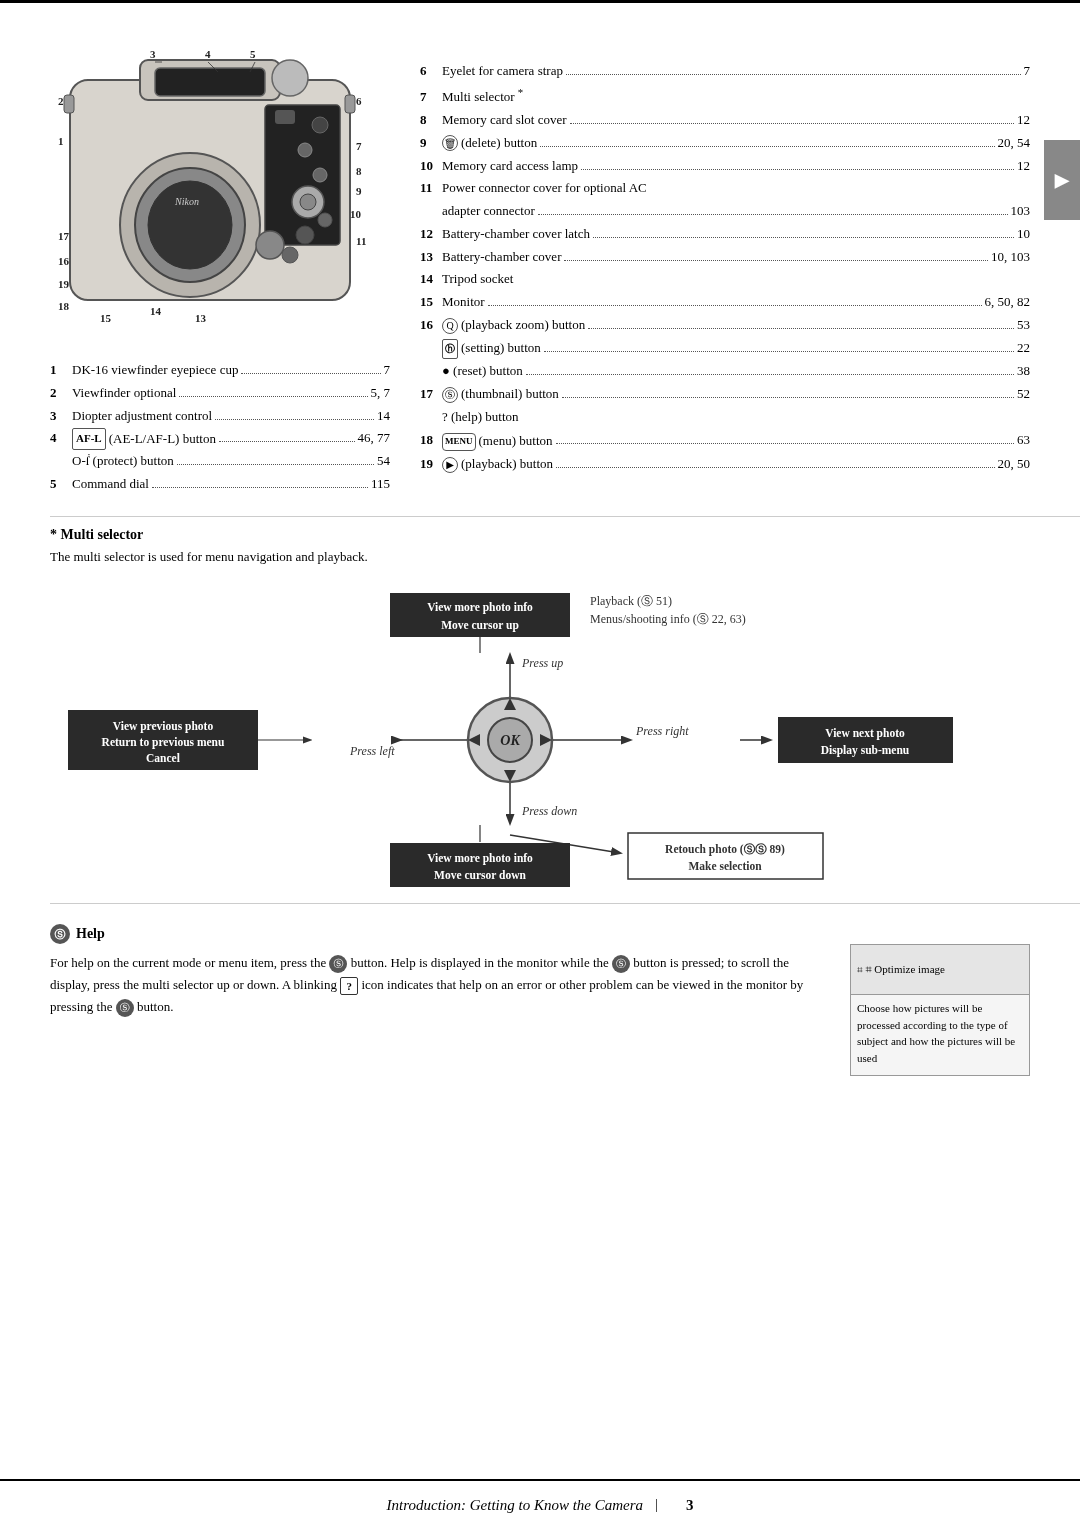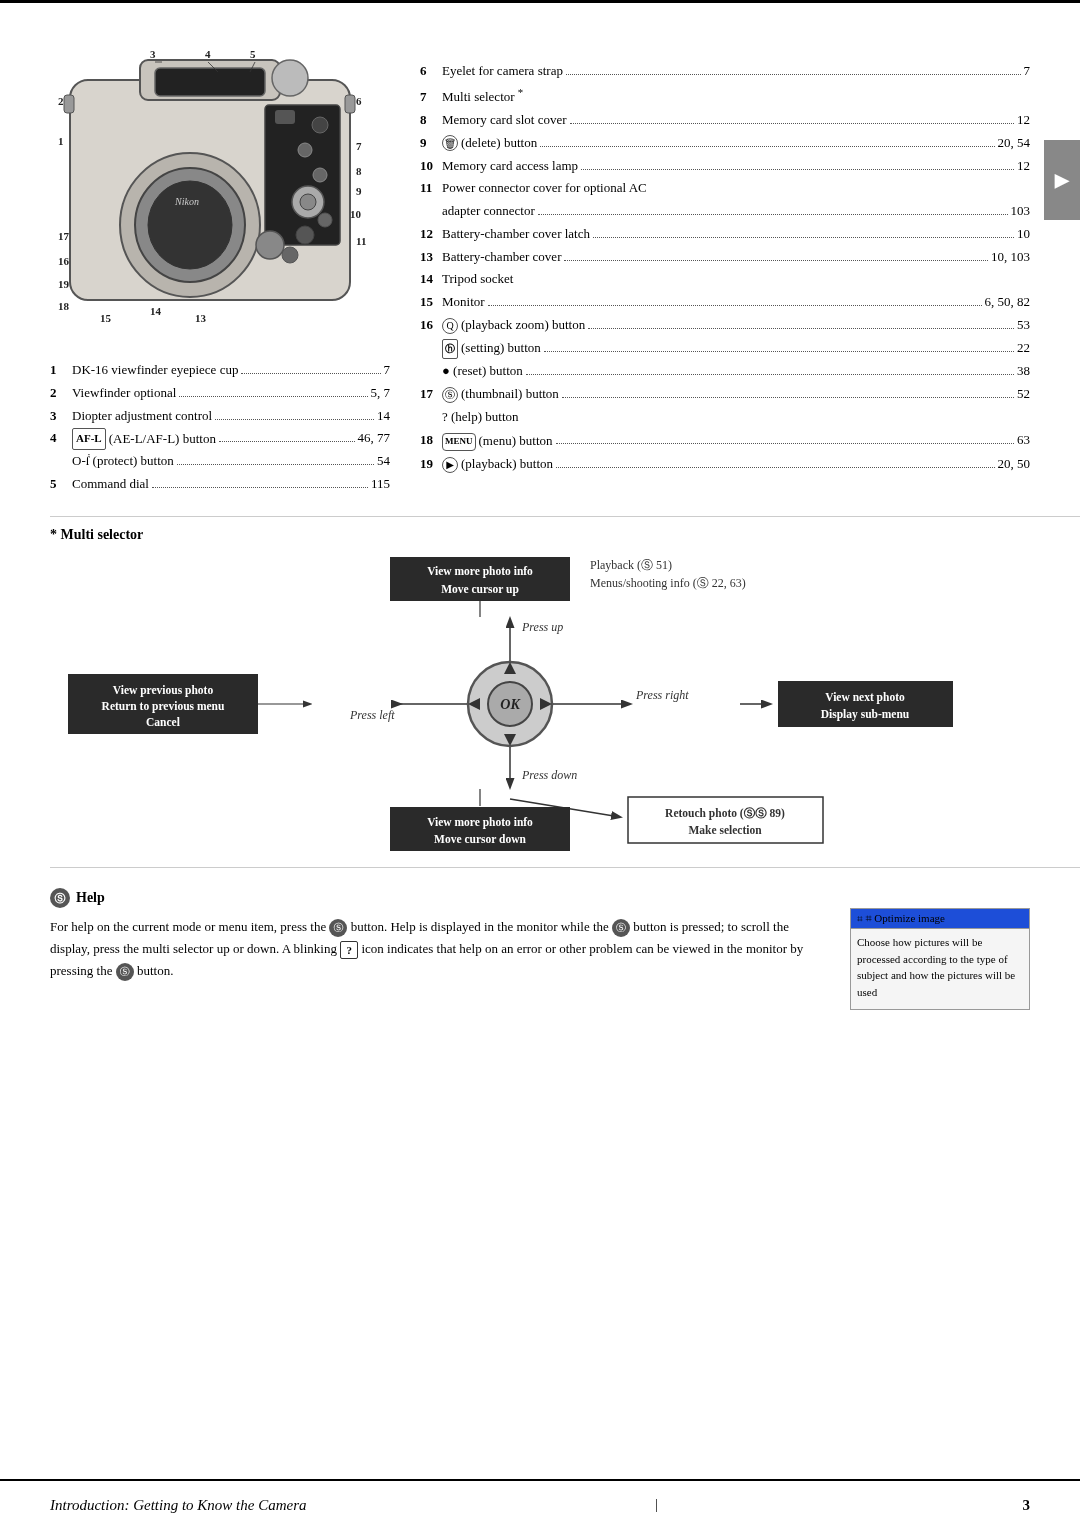--- a/index.html
+++ b/index.html
@@ -128,43 +128,43 @@
       line-height: 1.7;
     }
     
     .help-screenshot {
       width: 180px;
       border: 1px solid #999;
       flex-shrink: 0;
       margin-top: 20px;
     }
     .help-screenshot-title {
-      background: #1d4ed8;
+      background: #e5e5e5;
       font-size: 11px;
-      padding: 3px 6px;
+      padding: 18px 6px;
       border-bottom: 1px solid #999;
     }
     .help-screenshot-body {
       font-size: 11px;
       padding: 5px 6px;
       line-height: 1.5;
       background: #f5f5f5;
       min-height: 80px;
     }
     
     .footer {
       position: absolute;
       bottom: 0;
       left: 0;
       right: 0;
       height: 50px;
       border-top: 2px solid #000;
       display: flex;
       align-items: center;
-      justify-content: space-between;
+      justify-content: center;
       padding: 0 50px;
       background: #fff;
     }
     .footer-text {
       font-size: 15px;
       font-style: italic;
     }
     .footer-num {
       font-size: 15px;
       font-weight: bold;
@@ -443,20 +443,21 @@
           <span class="ppage">20, 50</span>
         </div>
       </div>
     </div>
   </div>
 
   <div class="divider" style="margin: 10px 50px;"></div>
 
   <div class="multi-selector-section">
     <div class="multi-title">* Multi selector</div>
+    <div class="multi-desc">The multi selector is used for menu navigation and playback.</div>
 
     <div style="position:relative; width:960px; height:310px; margin: 0 auto;">
       <svg width="960" height="310" viewBox="0 0 960 310">
 
         <circle cx="450" cy="155" r="42" fill="#ccc" stroke="#555" stroke-width="2.5"></circle>
 
         <circle cx="450" cy="155" r="22" fill="#aaa" stroke="#444" stroke-width="2"></circle>
 
         <text x="450" y="160" text-anchor="middle" font-size="14" font-style="italic" font-weight="bold" fill="#222">OK</text>
 

